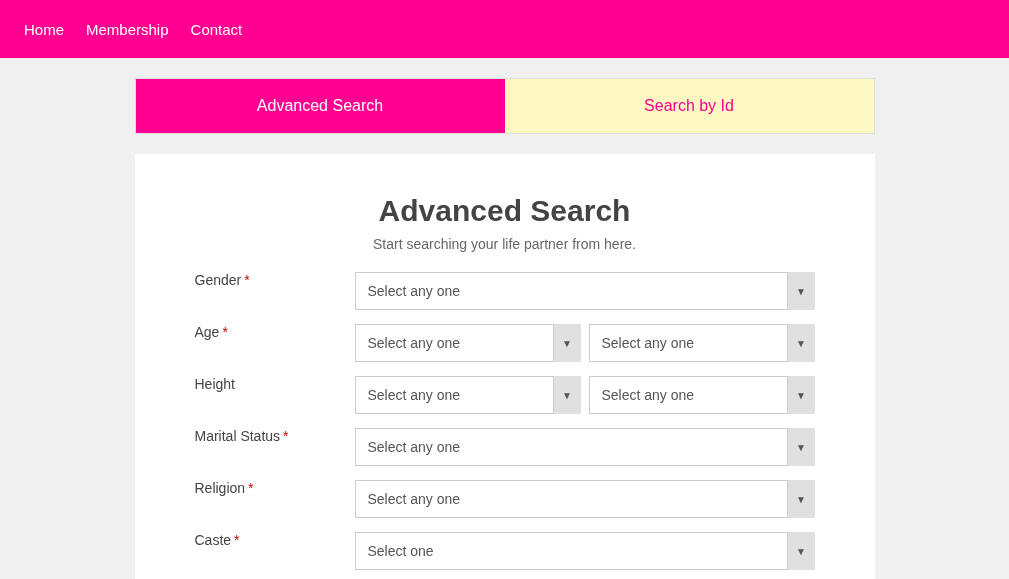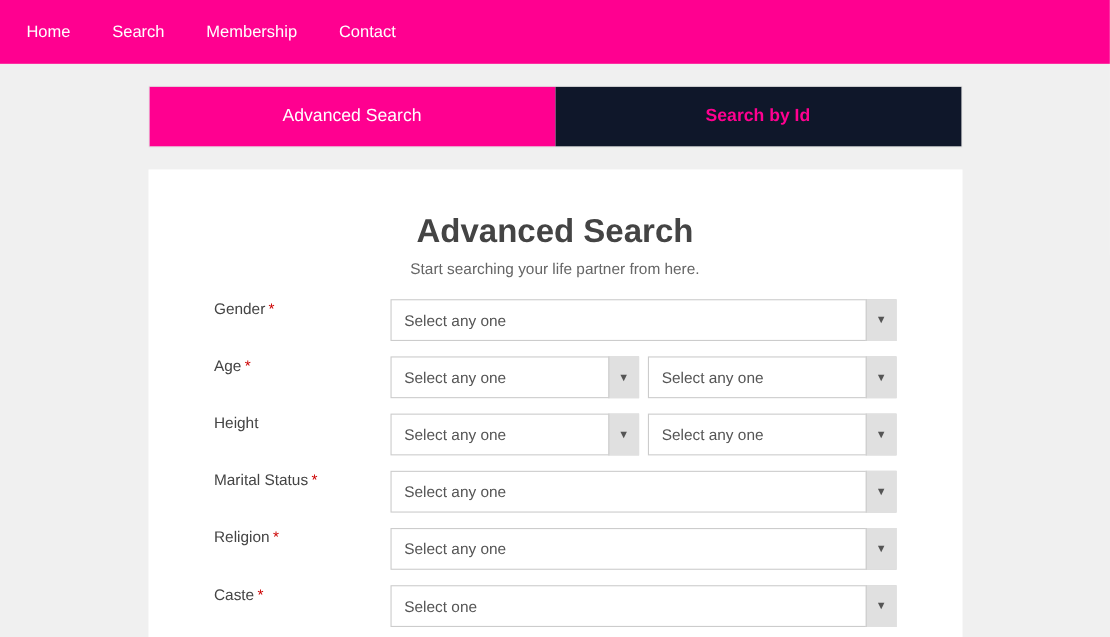--- a/index.html
+++ b/index.html
@@ -16,21 +16,21 @@
       overflow-x: hidden;
     }
 
     
     .navbar {
       background-color: #ff0090;
       display: flex;
       align-items: center;
       padding: 0 20px;
       height: 58px;
-      gap: 30px;
+      gap: 14px;
     }
 
     .navbar a {
       color: white;
       text-decoration: none;
       font-size: 15px;
       font-weight: 500;
       padding: 18px 4px;
     }
 
@@ -60,23 +60,22 @@
       border: none;
       background: transparent;
     }
 
     .tab.active {
       background-color: #ff0090;
       color: white;
     }
 
     .tab.inactive {
-      background-color: #0f172a;
+      background-color: #fef9c3;
       color: #ff0090;
-      font-weight: bold;
     }
 
     
     .form-card {
       background: white;
       max-width: 740px;
       margin: 0 auto;
       padding: 40px 60px 40px 60px;
     }
 
@@ -155,21 +154,20 @@
       content: '▼';
       font-size: 10px;
       color: #555;
     }
   </style>
 </head>
 <body>
 
 <nav class="navbar">
   <a href="#">Home</a>
-  <a href="#">Search</a>
   <a href="#">Membership</a>
   <a href="#">Contact</a>
 </nav>
 
 <div class="main-content">
 
   <div class="tab-container">
     <button class="tab active">Advanced Search</button>
     <button class="tab inactive">Search by Id</button>
   </div>

